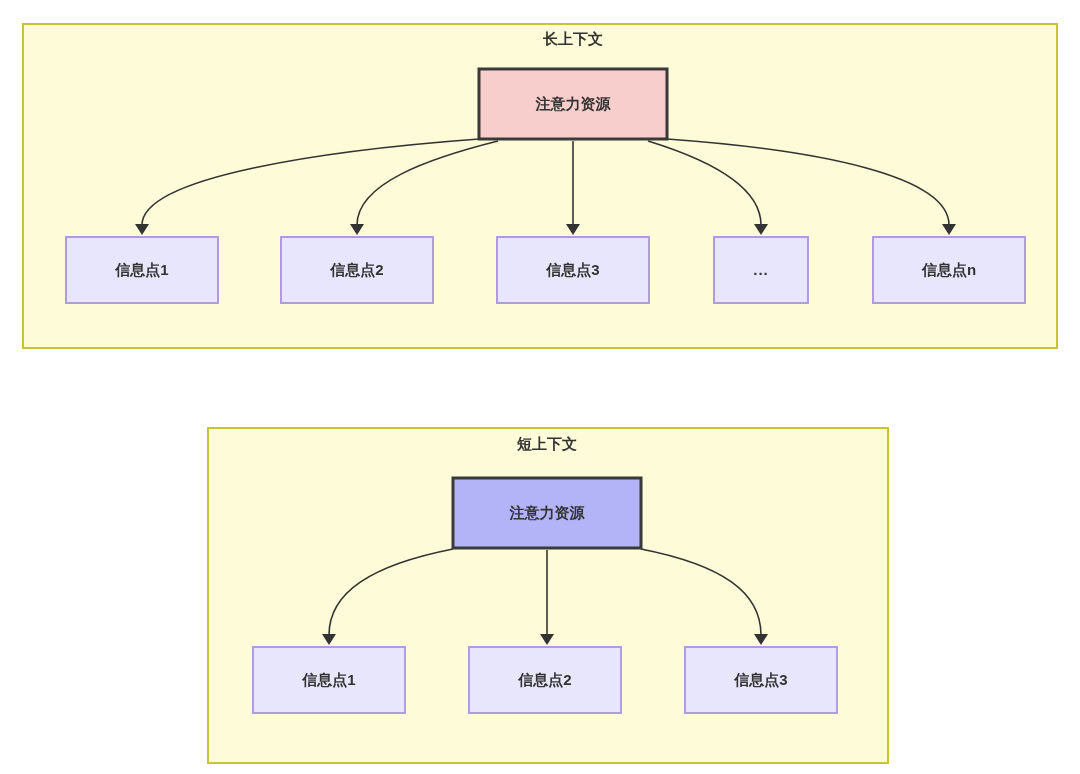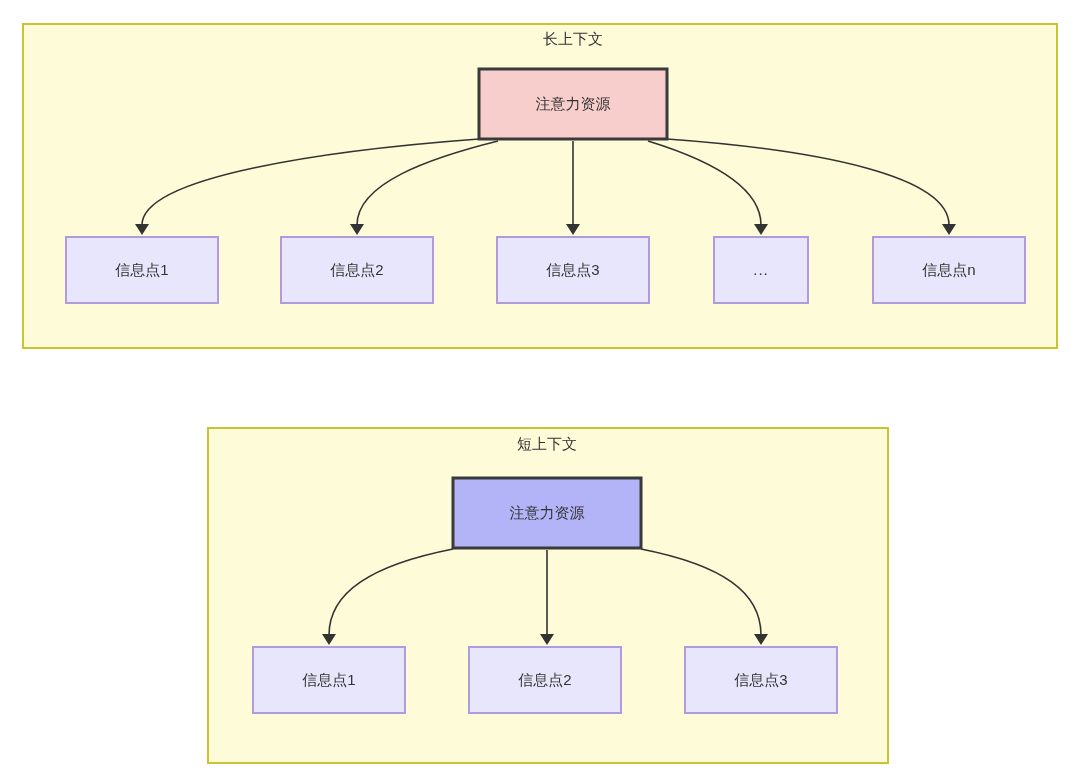--- a/index.html
+++ b/index.html
@@ -10,20 +10,21 @@
   body {
     width: 1080px;
     height: 774px;
     font-family: "Liberation Sans", "DejaVu Sans", sans-serif;
     overflow: hidden;
   }
   #diagram-root {
     position: relative;
     width: 1080px;
     height: 774px;
+    font-weight: bold;
   }
   svg.diagram {
     display: block;
     width: 1080px;
     height: 774px;
   }
   .group-frame {
     fill: #fdfbd8;
     stroke: #c8c432;
     stroke-width: 2;

